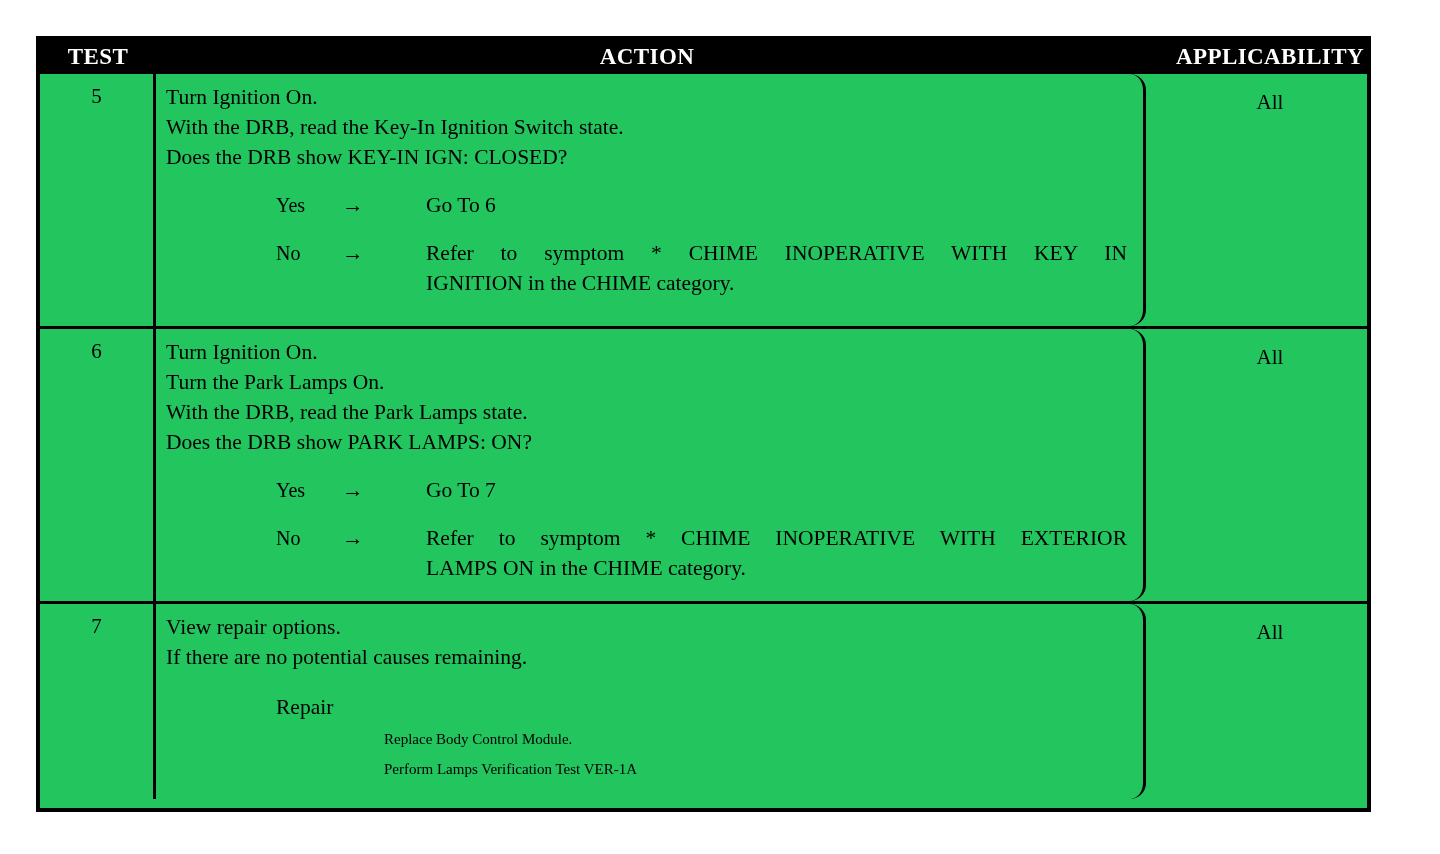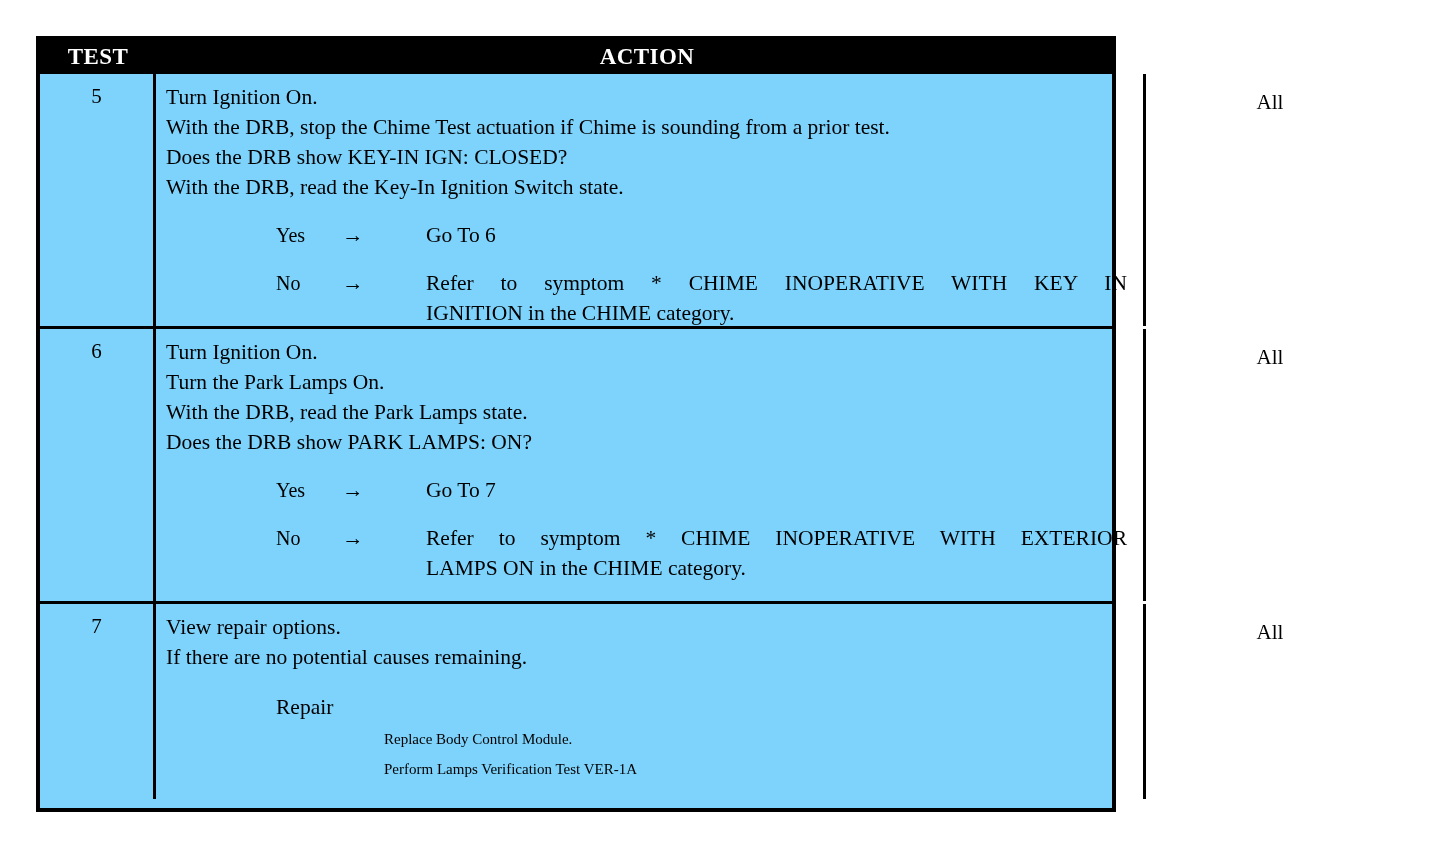--- a/index.html
+++ b/index.html
@@ -21,25 +21,25 @@
     width: 1440px;
     height: 854px;
     background: #ffffff;
   }
 
   
   .table-frame {
     position: absolute;
     left: 36px;
     top: 36px;
-    width: 1080px;
+    width: 1335px;
     height: 776px;
     box-sizing: border-box;
     border: 4px solid #000000;
-    background: #7dd3fc;
+    background: #22c55e;
   }
 
   
   .thead {
     position: relative;
     height: 34px;
     background: #000000;
     color: #ffffff;
   }
   .thead .hcell {
@@ -79,20 +79,21 @@
     font-size: 21px;
   }
 
   .cell-action {
     width: 990px;
     flex: 0 0 990px;
     box-sizing: border-box;
     border-right: 3px solid #000000;
     padding: 8px 8px 10px 10px;
     position: relative;
+    border-radius: 16px;
   }
 
   .cell-appl {
     width: 248px;
     flex: 0 0 248px;
     box-sizing: border-box;
     text-align: center;
     padding-top: 16px;
     font-size: 21px;
   }
@@ -182,23 +183,22 @@
       <div class="hcell appl">APPLICABILITY</div>
     </div>
 
     <div class="tbody">
 
       <div class="trow first r5">
         <div class="cell-test">5</div>
 
         <div class="cell-action">
           <div class="stmt">Turn Ignition On.</div>
-          <div class="stmt">With the DRB, stop the Chime Test actuation if Chime is sounding from a prior test.</div>
+          <div class="stmt">With the DRB, read the Key-In Ignition Switch state.</div>
           <div class="stmt">Does the DRB show KEY-IN IGN: CLOSED?</div>
-          <div class="stmt">With the DRB, read the Key-In Ignition Switch state.</div>
 
           <div class="branches">
             <div class="branch">
               <span class="b-label">Yes</span>
               <span class="b-arrow">→</span>
               <div class="b-text nowrap">Go To   6</div>
             </div>
 
             <div class="branch">
               <span class="b-label">No</span>

